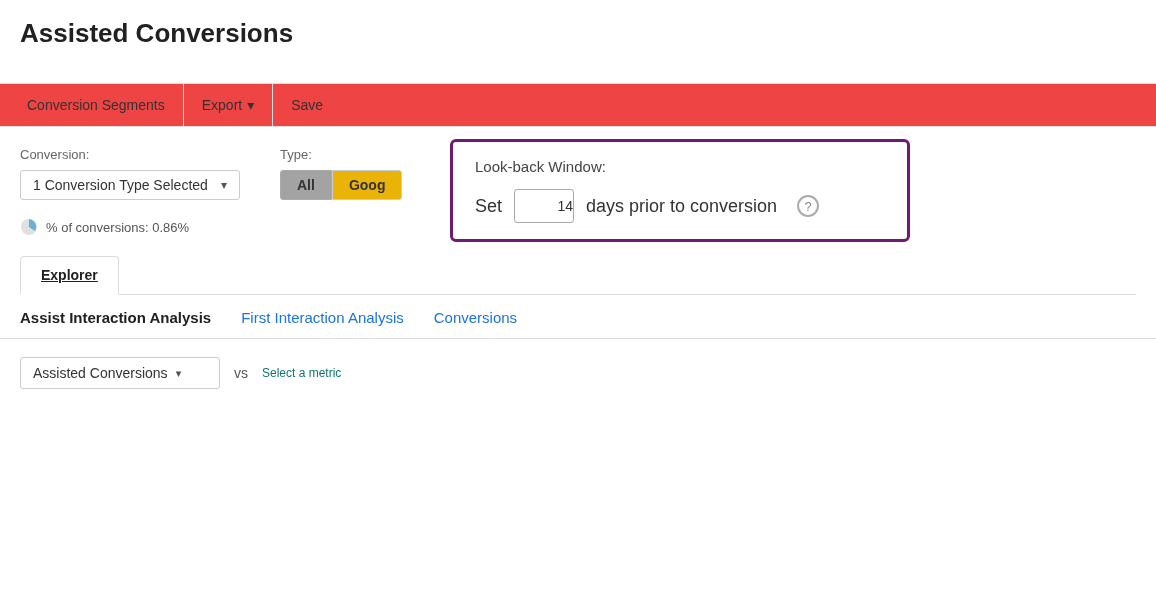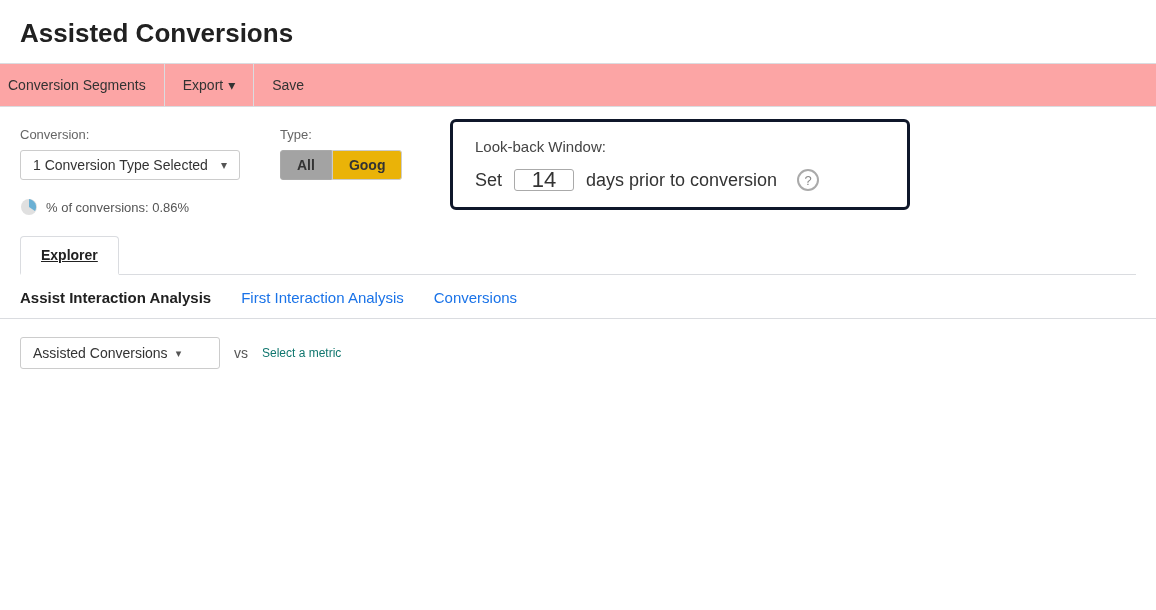--- a/index.html
+++ b/index.html
@@ -14,28 +14,29 @@
     
     .page-title {
       padding: 18px 20px 14px 20px;
       font-size: 26px;
       font-weight: 700;
       color: #212121;
     }
 
     
     .toolbar {
-      background: #fca5a5;
+      background: #ef4444;
       border-top: 1px solid #dadce0;
       border-bottom: 1px solid #dadce0;
-      padding: 0 8px;
+      padding: 0 27px;
       display: flex;
       align-items: center;
       gap: 0;
       height: 44px;
+      margin-top: 20px;
     }
 
     .toolbar-btn {
       background: none;
       border: none;
       cursor: pointer;
       font-size: 14px;
       color: #333;
       padding: 0 18px;
       height: 100%;
@@ -118,21 +119,21 @@
 
     .type-btn:first-child {
       border-radius: 3px 0 0 3px;
     }
     .type-btn:last-child {
       border-radius: 0 3px 3px 0;
     }
 
     
     .lookback-popup {
-      border: 3px solid #0f172a;
+      border: 3px solid #701a75;
       border-radius: 6px;
       background: #fff;
       padding: 16px 22px 16px 22px;
       position: absolute;
       top: 12px;
       left: 450px;
       z-index: 10;
       min-width: 460px;
     }
 
@@ -152,23 +153,23 @@
 
     .lookback-set-label {
       font-size: 18px;
       color: #333;
     }
 
     .lookback-input {
       border: 1px solid #aaa;
       border-radius: 3px;
       width: 60px;
-      height: 22px;
-      text-align: center;
-      font-size: 22px;
+      height: 34px;
+      text-align: right;
+      font-size: 14px;
       color: #333;
     }
 
     .lookback-days-text {
       font-size: 18px;
       color: #333;
     }
 
     .help-icon {
       width: 22px;

